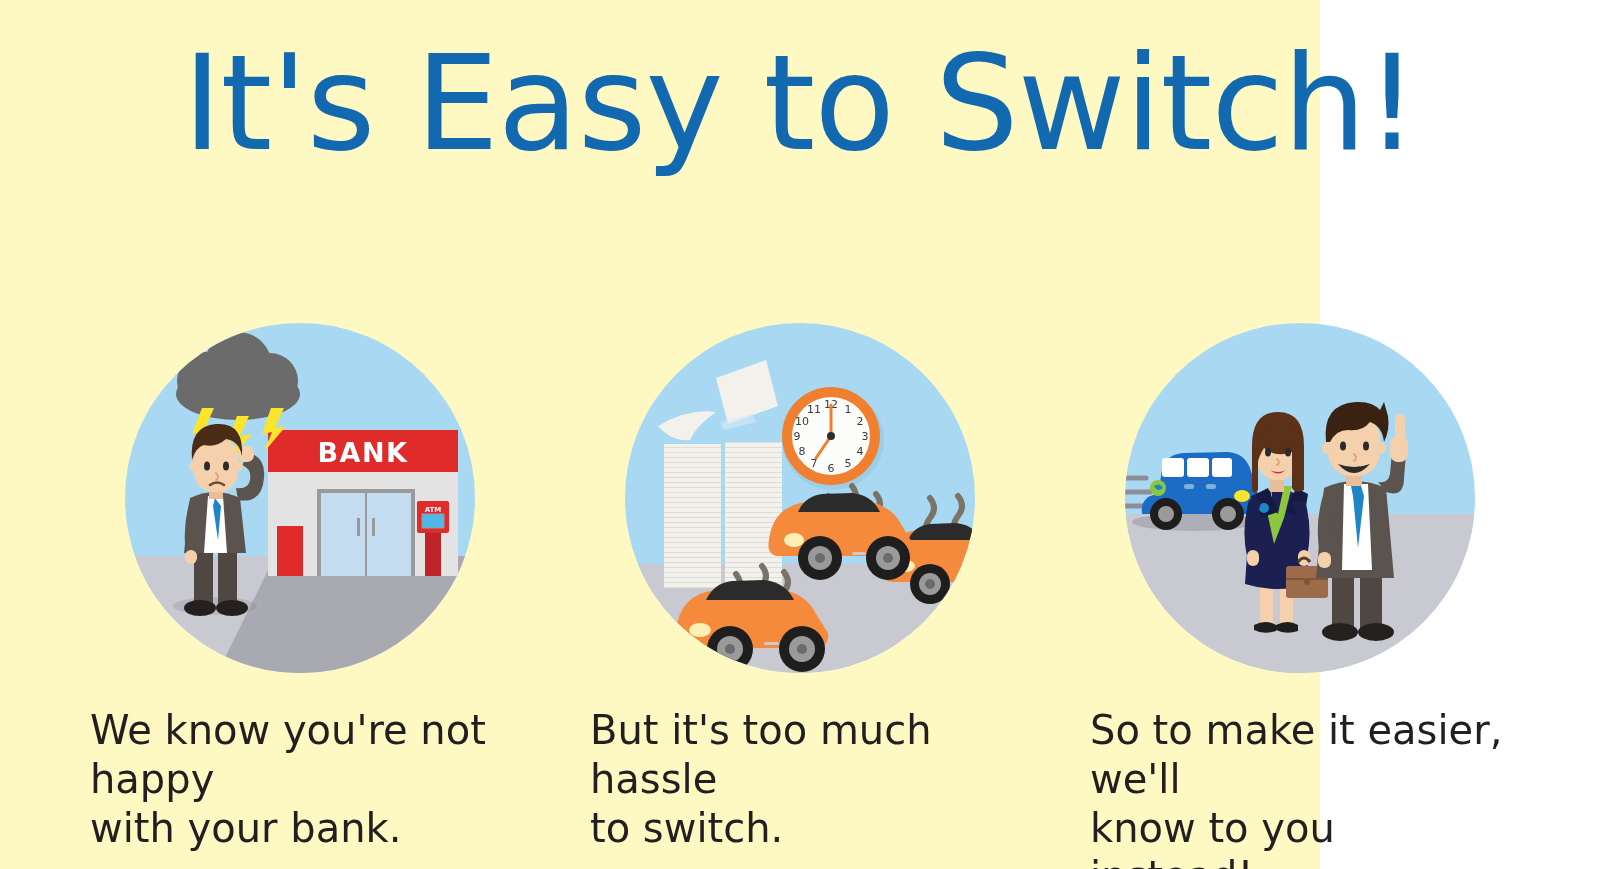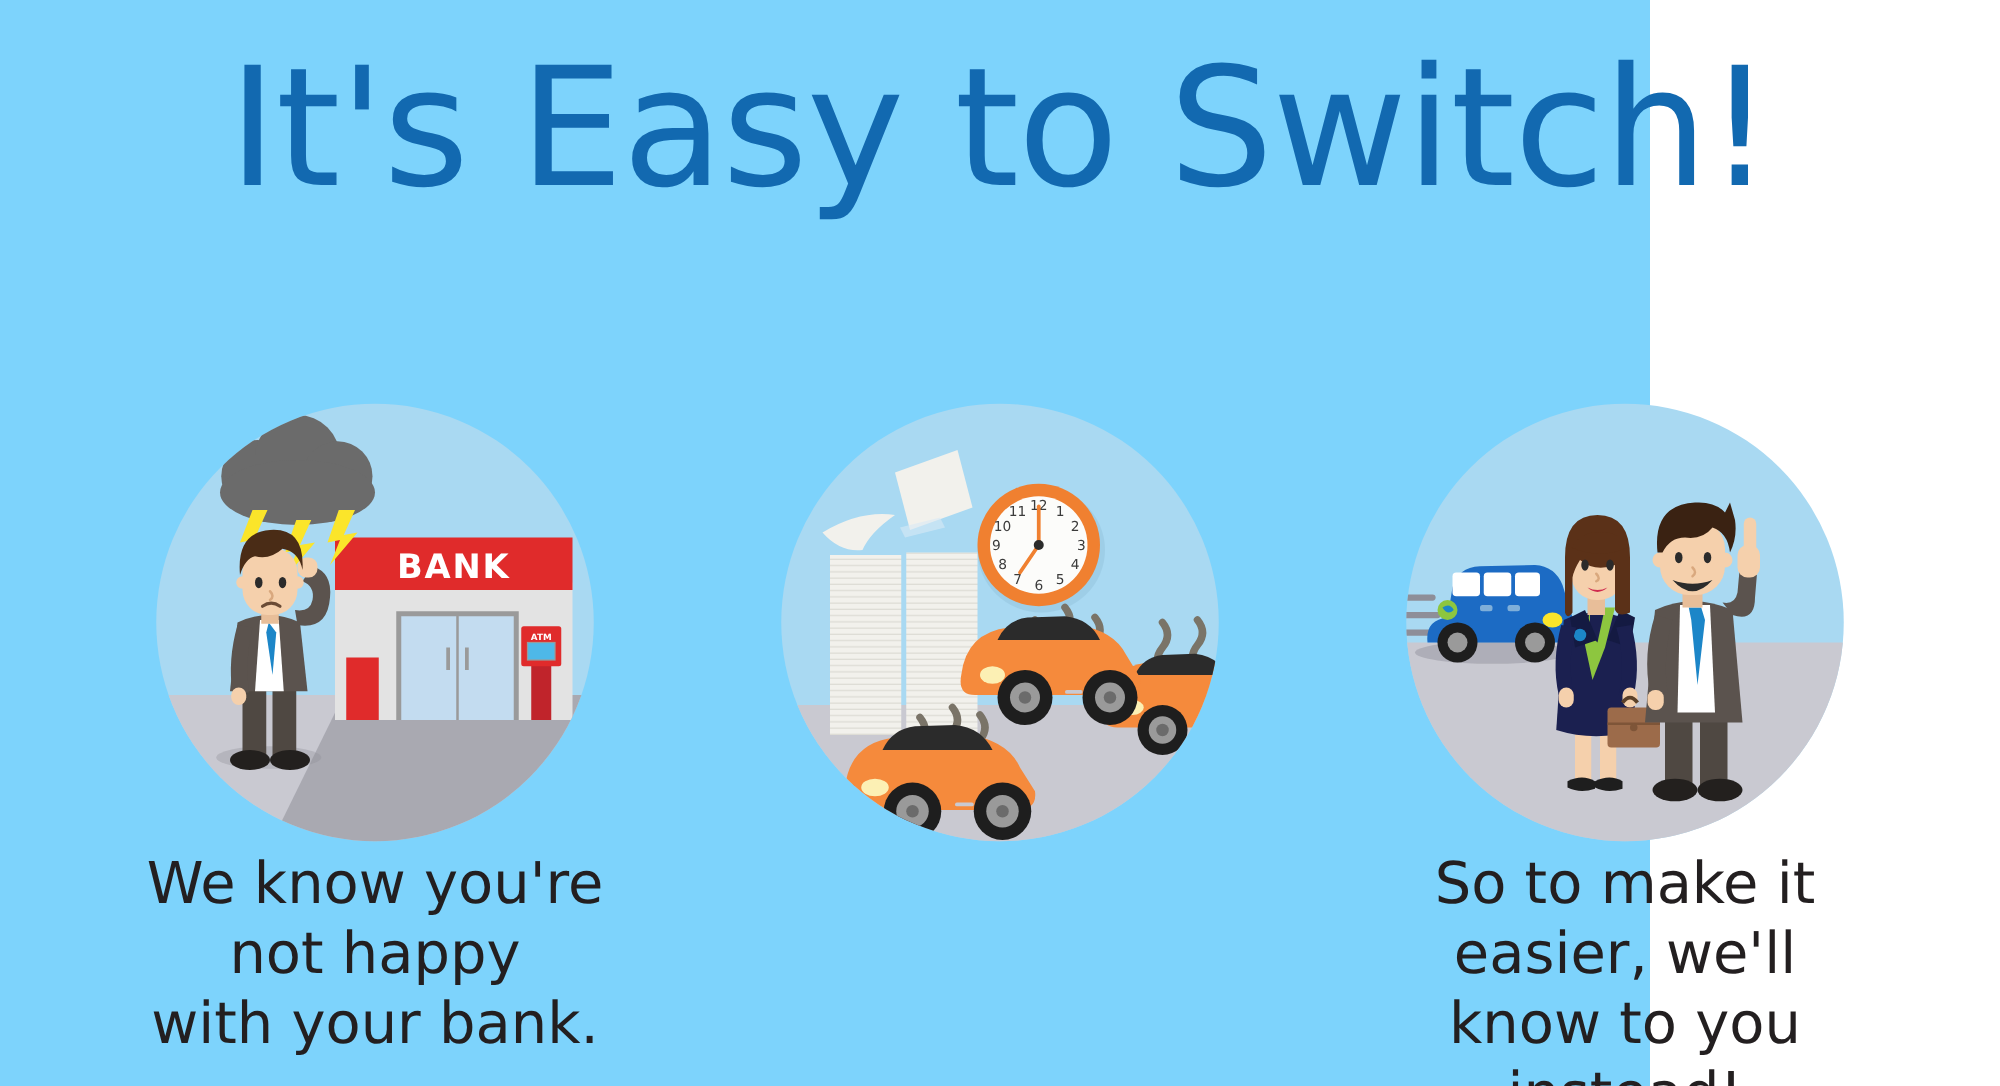--- a/index.html
+++ b/index.html
@@ -5,21 +5,21 @@
   * { margin:0; padding:0; box-sizing:border-box; }
   html, body {
     width:1600px; height:869px;
     background:#ffffff;
     font-family:"Liberation Sans", sans-serif;
     overflow:hidden;
   }
   .slide {
     position:relative;
     width:1320px; height:869px;
-    background:#7dd3fc;
+    background:#fef9c3;
   }
   
   .title {
     position:absolute;
     top:34px; left:0; width:1600px;
     text-align:center;
     font-size:132px;
     line-height:1.05;
     font-weight:400;
     letter-spacing:-1px;
@@ -31,22 +31,22 @@
     position:absolute;
     top:318px; left:0; width:1600px;
     display:flex;
     justify-content:space-between;
     padding:0 90px;
   }
   .panel { width:420px; display:flex; flex-direction:column; align-items:center; }
   .figure-wrap { width:360px; height:360px; position:relative; }
   .figure-wrap svg { display:block; width:360px; height:360px; }
   .caption {
-    text-align:center;
-    font-size:46px;
+    margin-top:28px;
+    font-size:40px;
     line-height:1.22;
     color:#231F20;
     font-family:"DejaVu Sans", sans-serif;
     white-space:pre-line;
   }
 </style>
 </head>
 <body>
 
 <div class="slide">
@@ -242,20 +242,22 @@
               <circle cx="110" cy="331" r="23" fill="#1E1E1E"></circle>
               <circle cx="110" cy="331" r="13" fill="#9A9A9A"></circle>
               <circle cx="110" cy="331" r="5" fill="#6B6B6B"></circle>
               <circle cx="182" cy="331" r="23" fill="#1E1E1E"></circle>
               <circle cx="182" cy="331" r="13" fill="#9A9A9A"></circle>
               <circle cx="182" cy="331" r="5" fill="#6B6B6B"></circle>
             </g>
           </g>
         </svg>
       </div>
+      <div class="caption">But it's too much hassle
+to switch.</div>
     </div>
 
     <div class="panel">
       <div class="figure-wrap">
         <svg viewBox="0 0 360 360" xmlns="http://www.w3.org/2000/svg">
           <defs>
             <clipPath id="clip3">
                 <circle cx="180" cy="180" r="175"></circle>
               </clipPath>
           </defs>

